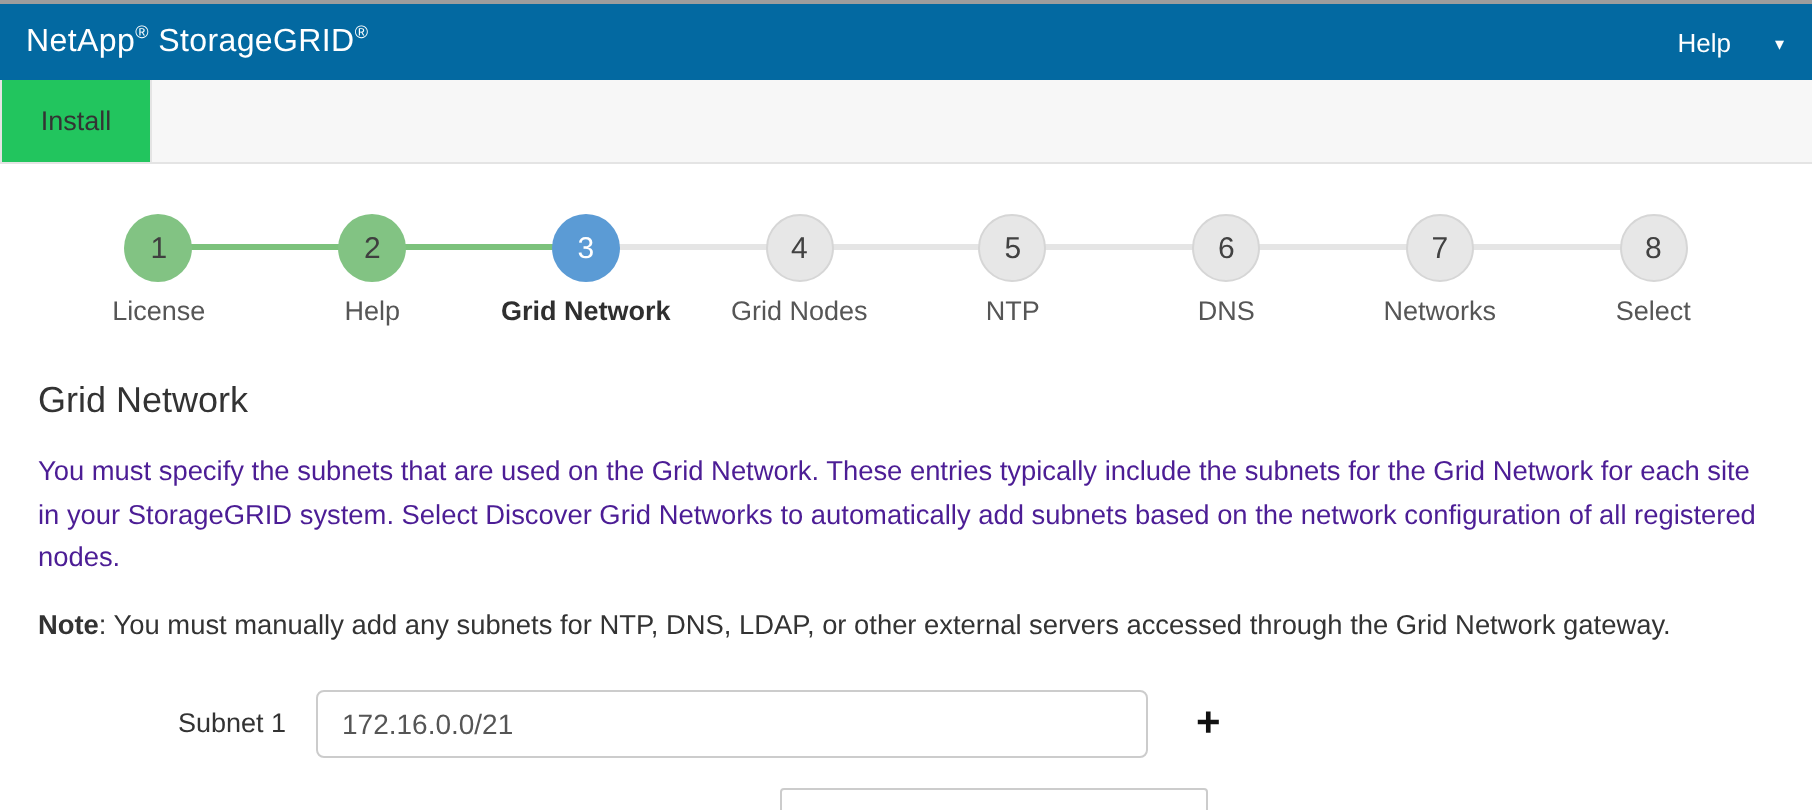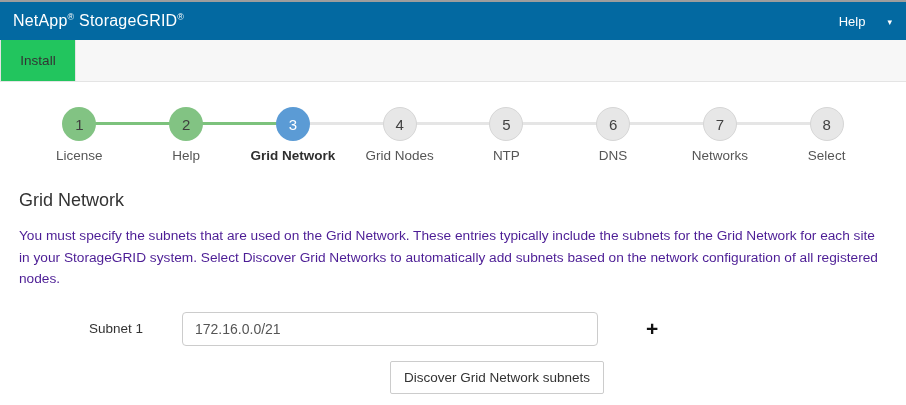--- a/index.html
+++ b/index.html
@@ -104,21 +104,21 @@
     margin: 12px 0 0 0;
     font-size: 13.7px;
     line-height: 21px;
     color: #333;
   }
   .note .note-word { font-weight: bold; }
 
   
   .subnet-row {
     margin-top: 22px;
-    display: flex; align-items: center; gap: 24px;
+    display: flex; align-items: center;
   }
   .subnet-label {
     width: 124px;
     text-align: right;
     font-size: 13.5px;
     color: #333;
   }
   .subnet-input {
     margin-left: 15px;
     width: 416px; height: 34px;
@@ -205,20 +205,21 @@
     <div class="circle">8</div>
     <div class="step-label">Select</div>
   </div>
 </div>
 
 <div class="content">
   <h2 class="page-title">Grid Network</h2>
 
   <p class="intro">You must specify the subnets that are used on the Grid Network. These entries typically include the subnets for the Grid Network for each site in your StorageGRID system. Select Discover Grid Networks to automatically add subnets based on the network configuration of all registered nodes.</p>
 
+  <p class="note"><span class="note-word">Note</span><span>: You must manually add any subnets for NTP, DNS, LDAP, or other external servers accessed through the Grid Network gateway.</span></p>
 
   <div class="subnet-row">
     <label class="subnet-label">Subnet 1</label>
     <input class="subnet-input" type="text" value="172.16.0.0/21" style="">
     <button class="add-subnet-btn">
       <span>+</span>
     </button>
   </div>
 
   <div class="discover-row">

